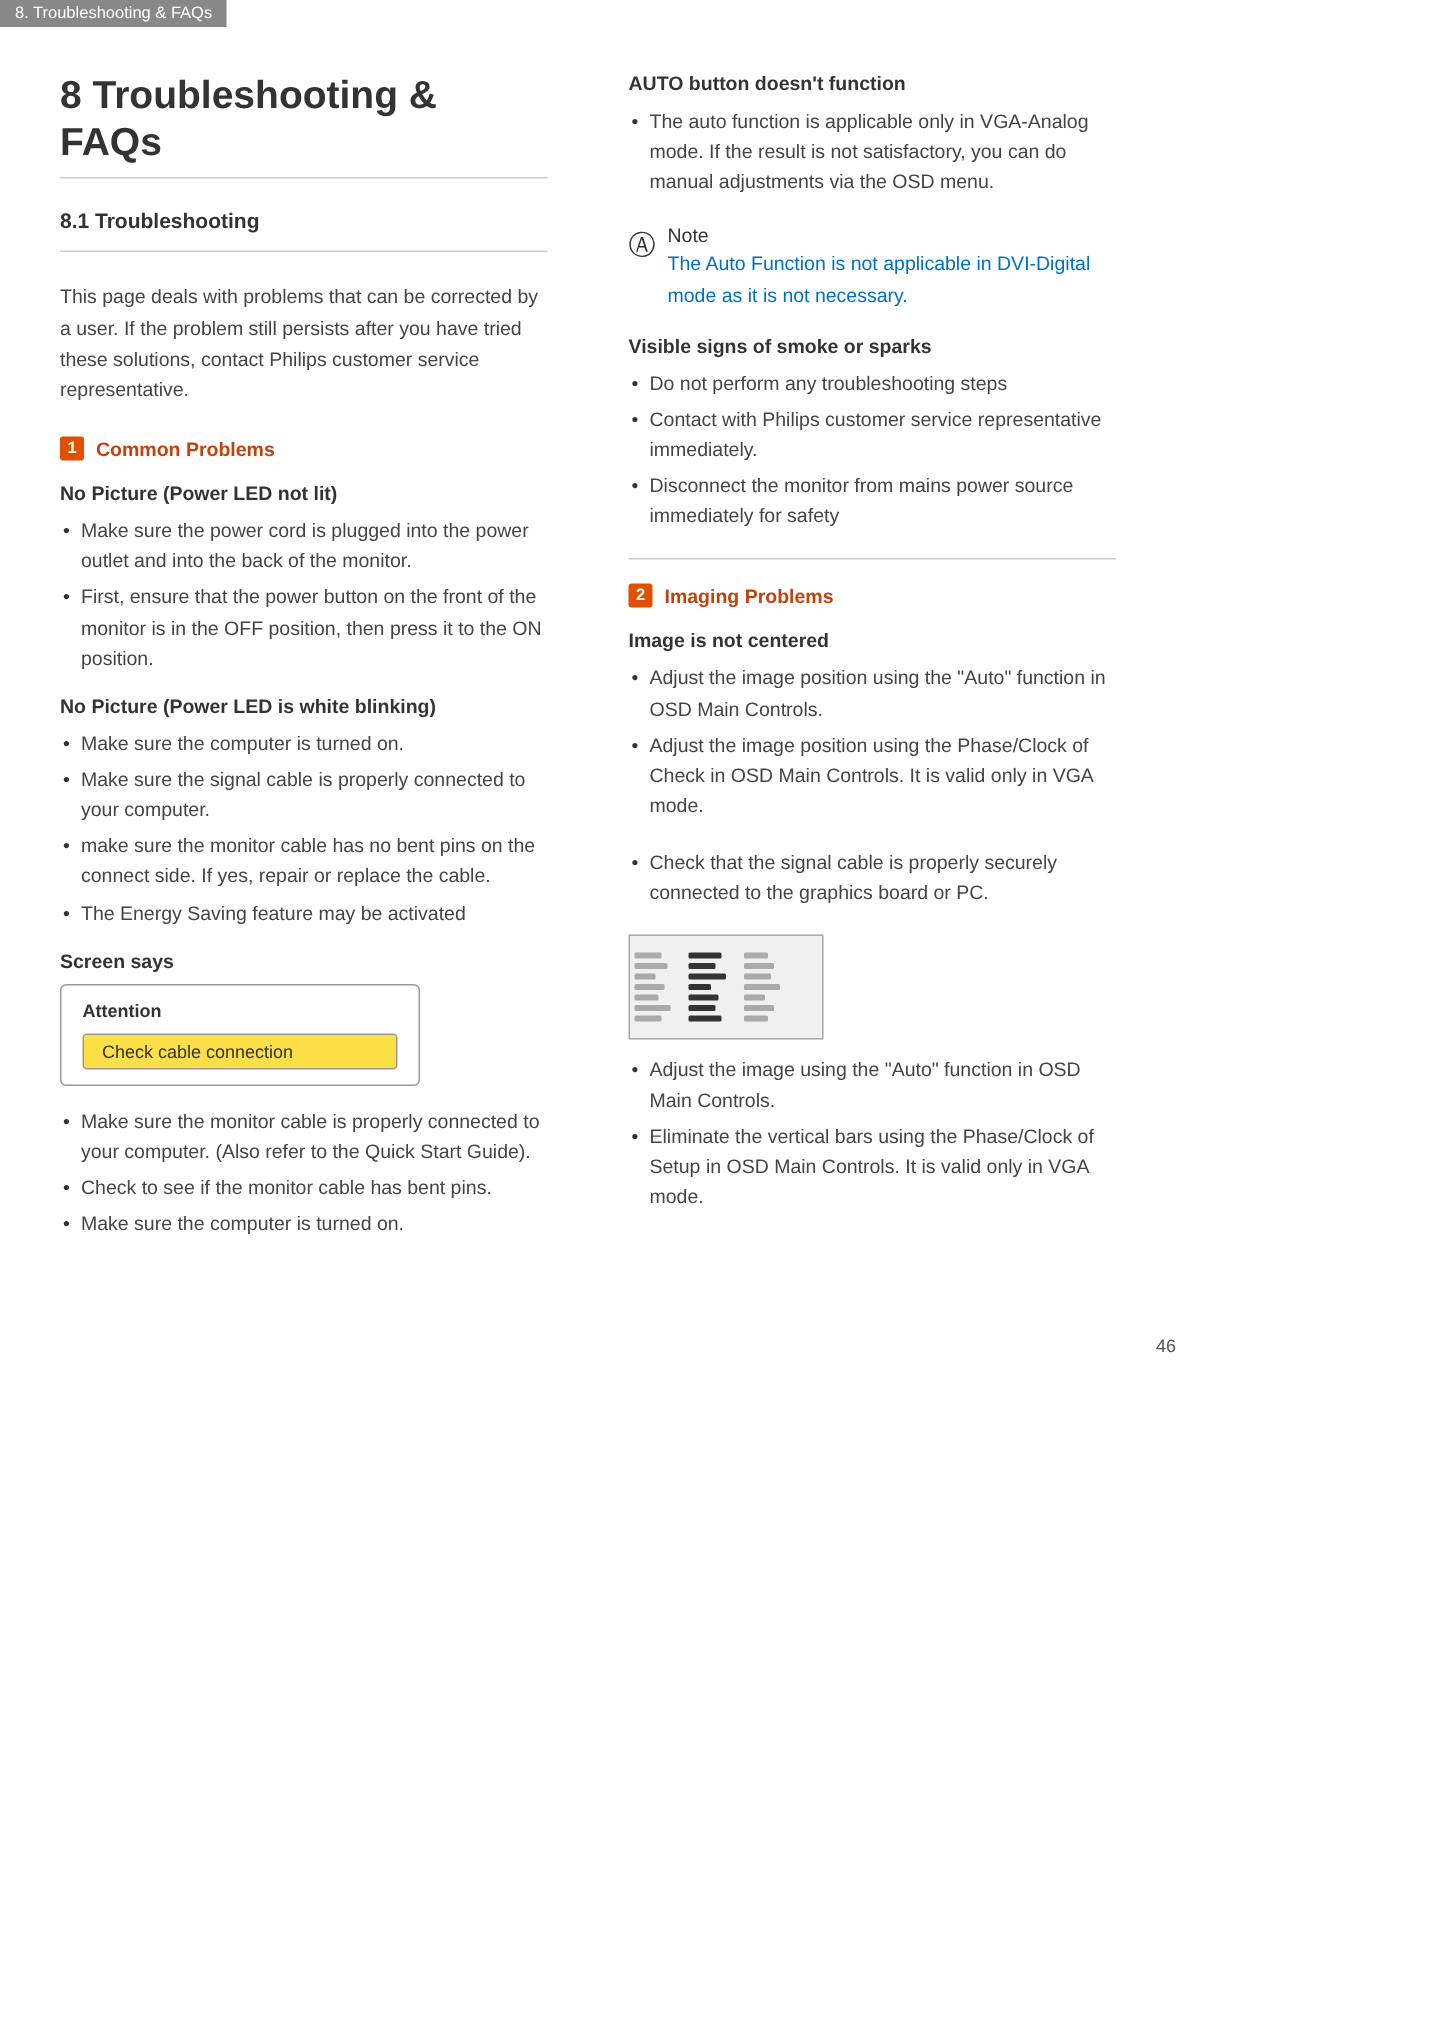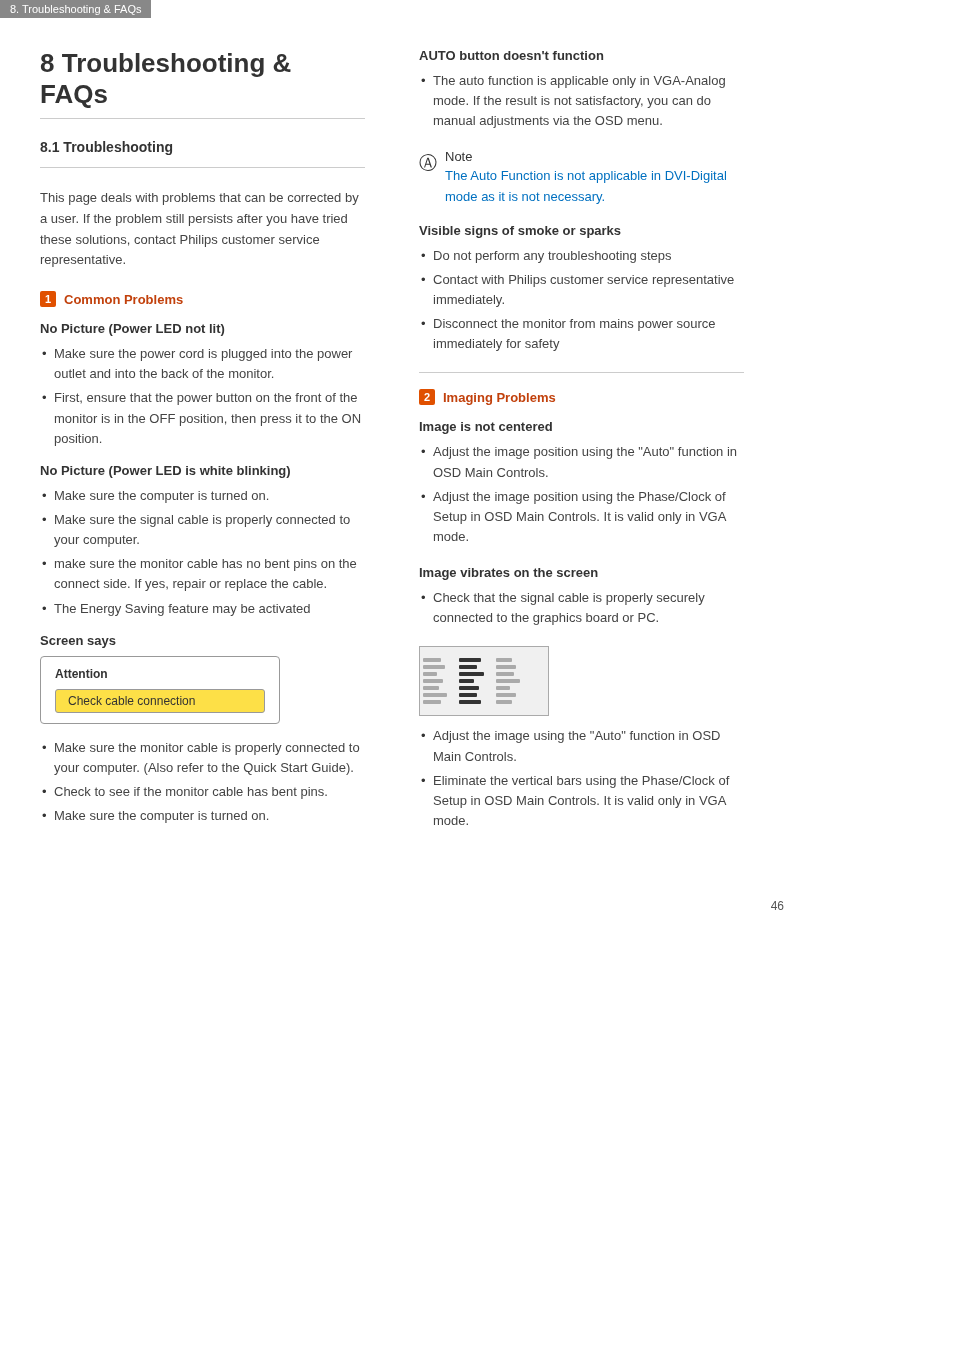--- a/index.html
+++ b/index.html
@@ -277,26 +277,25 @@
 
       <div class="numbered-section">
         <div class="numbered-badge">2</div>
         <span class="numbered-label">Imaging Problems</span>
       </div>
 
       <div class="right-subsection">
         <p class="subsection-title">Image is not centered</p>
         <ul class="bullet-list">
           <li>Adjust the image position using the "Auto" function in OSD Main Controls.</li>
-          <li>Adjust the image position using the Phase/Clock of Setup in OSD Main Controls.  It is valid only in VGA mode.</li>
-        </ul>
-      </div>
-
-      <div class="right-subsection">
-        <p class="subsection-title">Image vibrates on the screen</p>
+          <li>Adjust the image position using the Phase/Clock of Check in OSD Main Controls.  It is valid only in VGA mode.</li>
+        </ul>
+      </div>
+
+      <div class="right-subsection">
         <ul class="bullet-list">
           <li>Check that the signal cable is properly securely connected to the graphics board or PC.</li>
         </ul>
       </div>
 
       <div class="right-subsection">
 
         <div class="vertical-flicker-img">
           <div class="flicker-col light">
             <div class="flicker-bar" style="width:18px;"></div>

